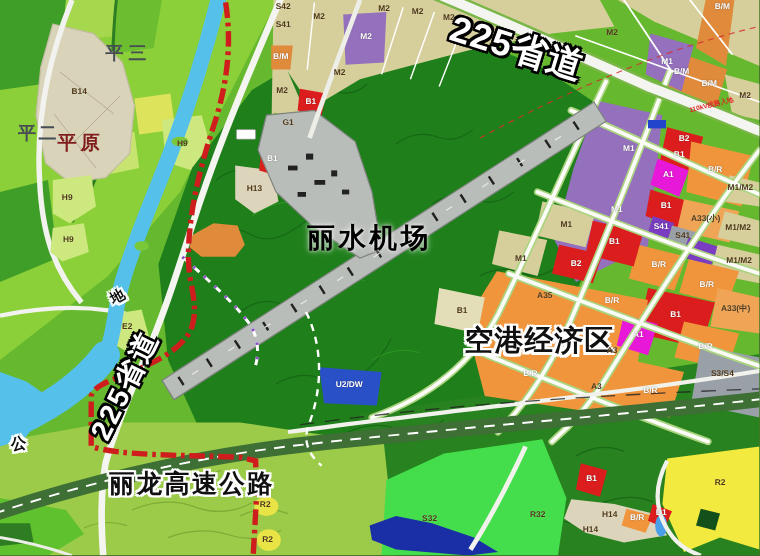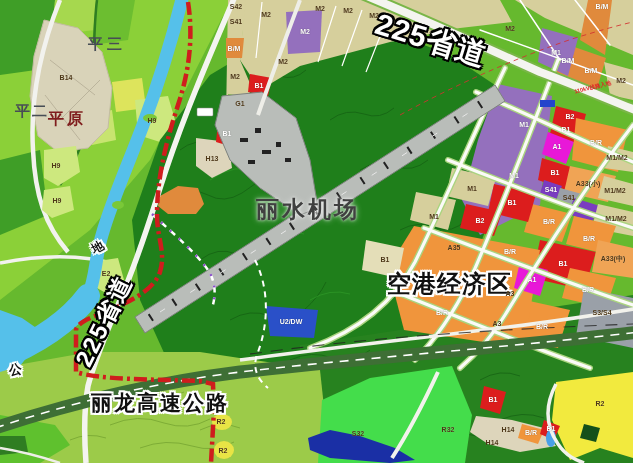--- a/index.html
+++ b/index.html
@@ -6,21 +6,21 @@
   #map{position:relative;width:633px;height:463px;overflow:hidden;
        font-family:"Liberation Sans","DejaVu Sans",sans-serif;background:#66b92e;}
   #map svg{position:absolute;left:0;top:0;}
   .biglabel{position:absolute;font-weight:bold;white-space:nowrap;pointer-events:none;}
   .ow{color:#101010;text-shadow:-2px -2px 0 #fff,2px -2px 0 #fff,-2px 2px 0 #fff,2px 2px 0 #fff,
       0 2px 0 #fff,0 -2px 0 #fff,2px 0 0 #fff,-2px 0 0 #fff;}
   .ob{color:#fff;text-shadow:-2px -2px 0 #000,2px -2px 0 #000,-2px 2px 0 #000,2px 2px 0 #000,
       0 2px 0 #000,0 -2px 0 #000,2px 0 0 #000,-2px 0 0 #000;}
   .t225top{left:382px;top:4px;font-size:30px;letter-spacing:1px;transform:rotate(17deg);transform-origin:0 0;}
   .t225left{left:68px;top:358px;font-size:24px;letter-spacing:2px;transform:rotate(-64deg);transform-origin:0 0;}
-  .tairport{left:256px;top:194px;font-size:23px;letter-spacing:3px;color:#404040;
+  .tairport{left:256px;top:183px;font-size:23px;letter-spacing:3px;color:#000000;
             text-shadow:0 0 3px rgba(255,255,255,.8),0 0 6px rgba(255,255,255,.6);}
   .tecon{left:387px;top:268px;font-size:24px;letter-spacing:1px;}
   .texpy{left:91px;top:389px;font-size:21px;letter-spacing:2px;}
   .tping3{left:51px;top:35px;font-size:15px;letter-spacing:4px;color:#474d55;margin-left:37px;}
   .tping2{left:15px;top:102px;font-size:15px;letter-spacing:2px;color:#474d55;}
   .tpingyuan{left:48px;top:109px;font-size:16px;letter-spacing:3px;color:#7f1d1d;}
   .tdi{left:92px;top:239px;font-size:12px;transform:rotate(-28deg);}
   .tgong{left:9px;top:361px;font-size:13px;transform:rotate(-10deg);}
   .tkv{left:574px;top:84px;font-size:5.5px;transform:rotate(-14deg);color:#e02525;font-weight:bold;}
   .plabel{position:absolute;font-size:7px;font-weight:bold;white-space:nowrap;

